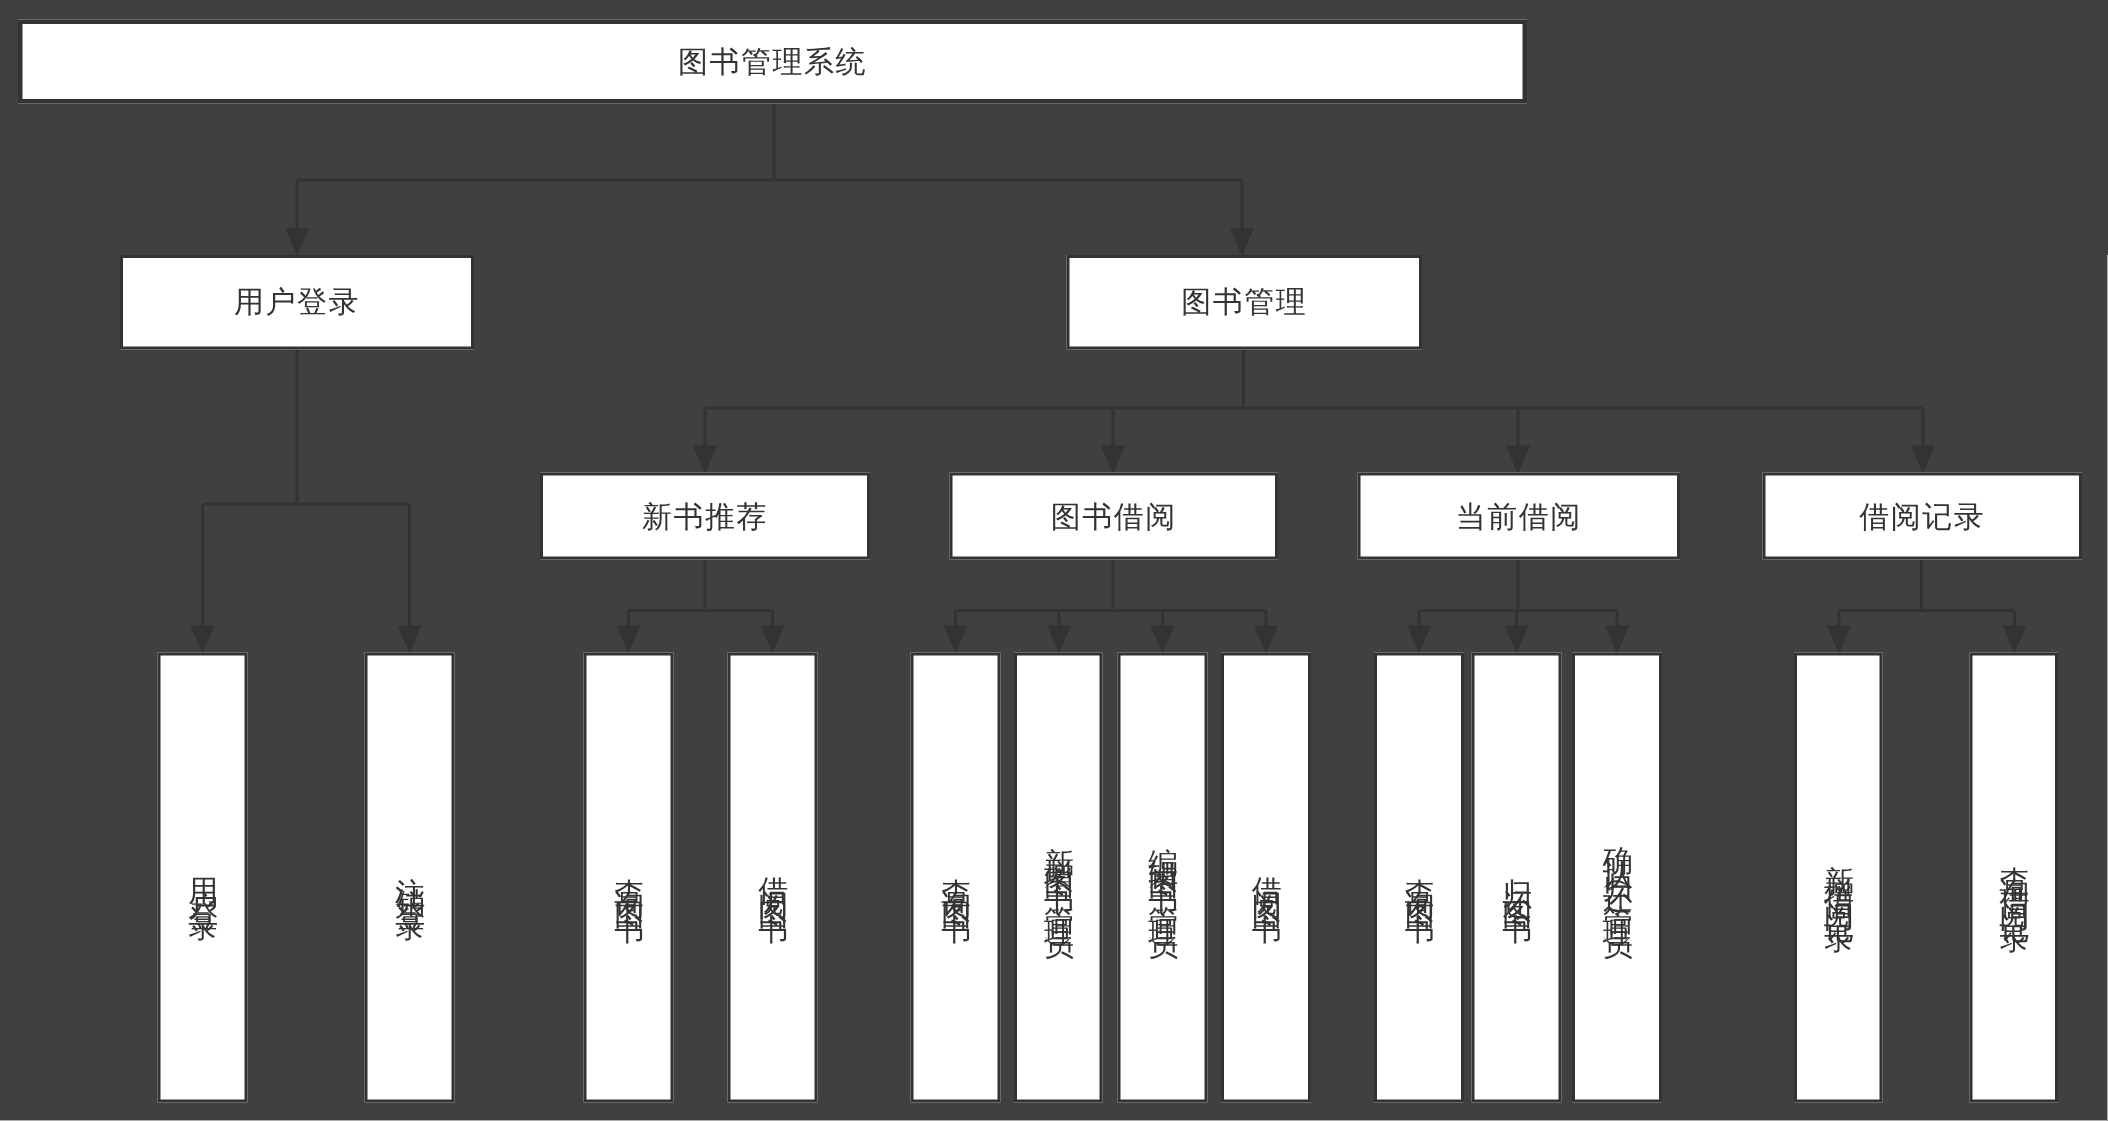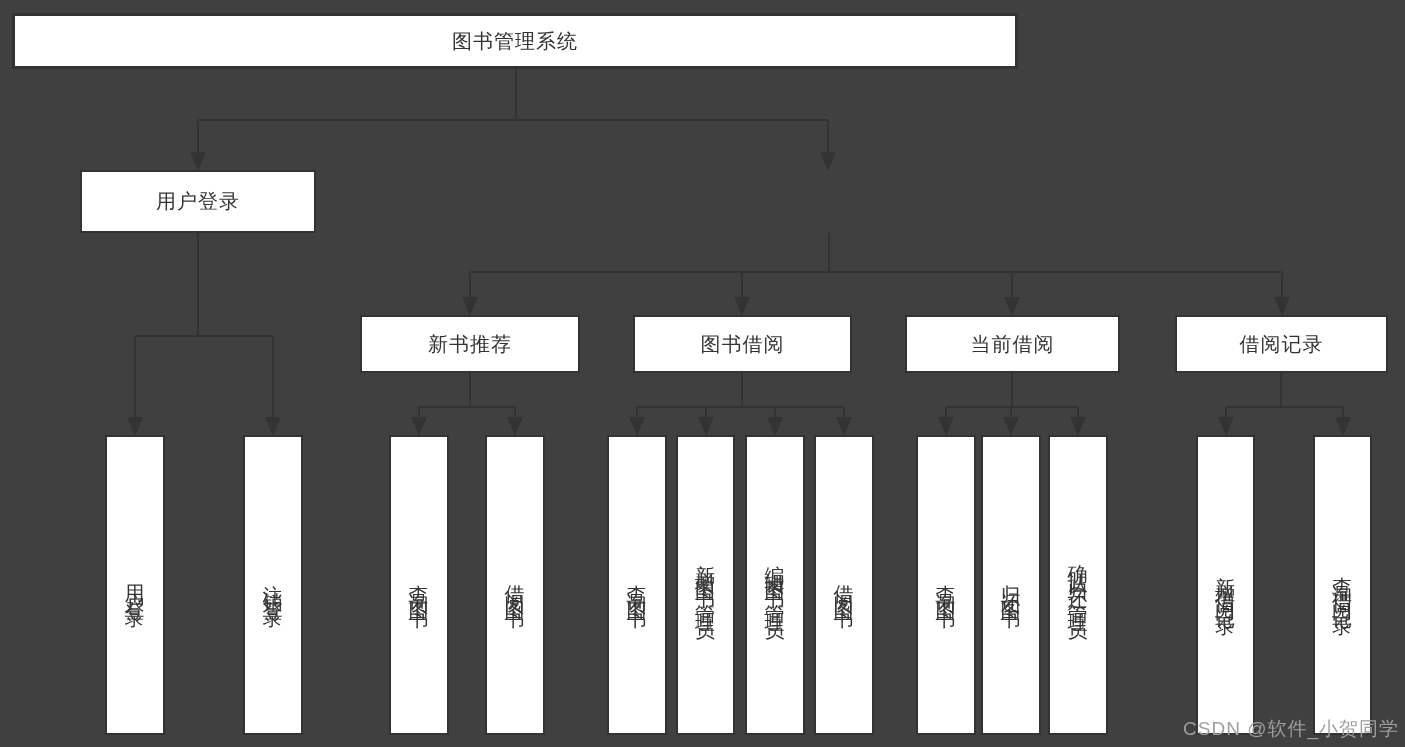--- a/index.html
+++ b/index.html
@@ -119,20 +119,21 @@
       <polygon points="1003,417 1019,417 1011,436"></polygon>
       <polygon points="1070,417 1086,417 1078,436"></polygon>
       <polygon points="1218,417 1234,417 1226,436"></polygon>
       <polygon points="1335,417 1351,417 1343,436"></polygon>
     </g>
   </svg>
 
   <div class="hbox root" style="left:12px; top:13px; width:1006px; height:56px;">图书管理系统</div>
 
   <div class="hbox" style="left:80px; top:170px; width:236px; height:63px;">用户登录</div>
+  <div class="hbox" style="left:711px; top:170px; width:237px; height:63px;">图书管理</div>
 
   <div class="hbox" style="left:633px; top:315px; width:219px; height:58px;">图书借阅</div>
   <div class="hbox" style="left:360px; top:315px; width:220px; height:58px;">新书推荐</div>
   <div class="hbox" style="left:905px; top:315px; width:215px; height:58px;">当前借阅</div>
   <div class="hbox" style="left:1175px; top:315px; width:213px; height:58px;">借阅记录</div>
 
   <div class="vbox" style="left:105px; width:60px;">用户登录</div>
   <div class="vbox" style="left:243px; width:60px;">注销登录</div>
 
   <div class="vbox" style="left:389px; width:60px;">查询图书</div>
@@ -143,15 +144,14 @@
   <div class="vbox" style="left:745px; width:60px;">编辑图书（管理员）</div>
   <div class="vbox" style="left:814px; width:60px;">借阅图书</div>
 
   <div class="vbox" style="left:916px; width:60px;">查询图书</div>
   <div class="vbox" style="left:981px; width:60px;">归还图书</div>
   <div class="vbox" style="left:1048px; width:60px;">确认归还（管理员）</div>
 
   <div class="vbox" style="left:1196px; width:59px;">新增借阅记录</div>
   <div class="vbox" style="left:1313px; width:59px;">查询借阅记录</div>
 
-  <div class="watermark">CSDN @软件_小贺同学</div>
 
 </div>
 
 </body></html>

